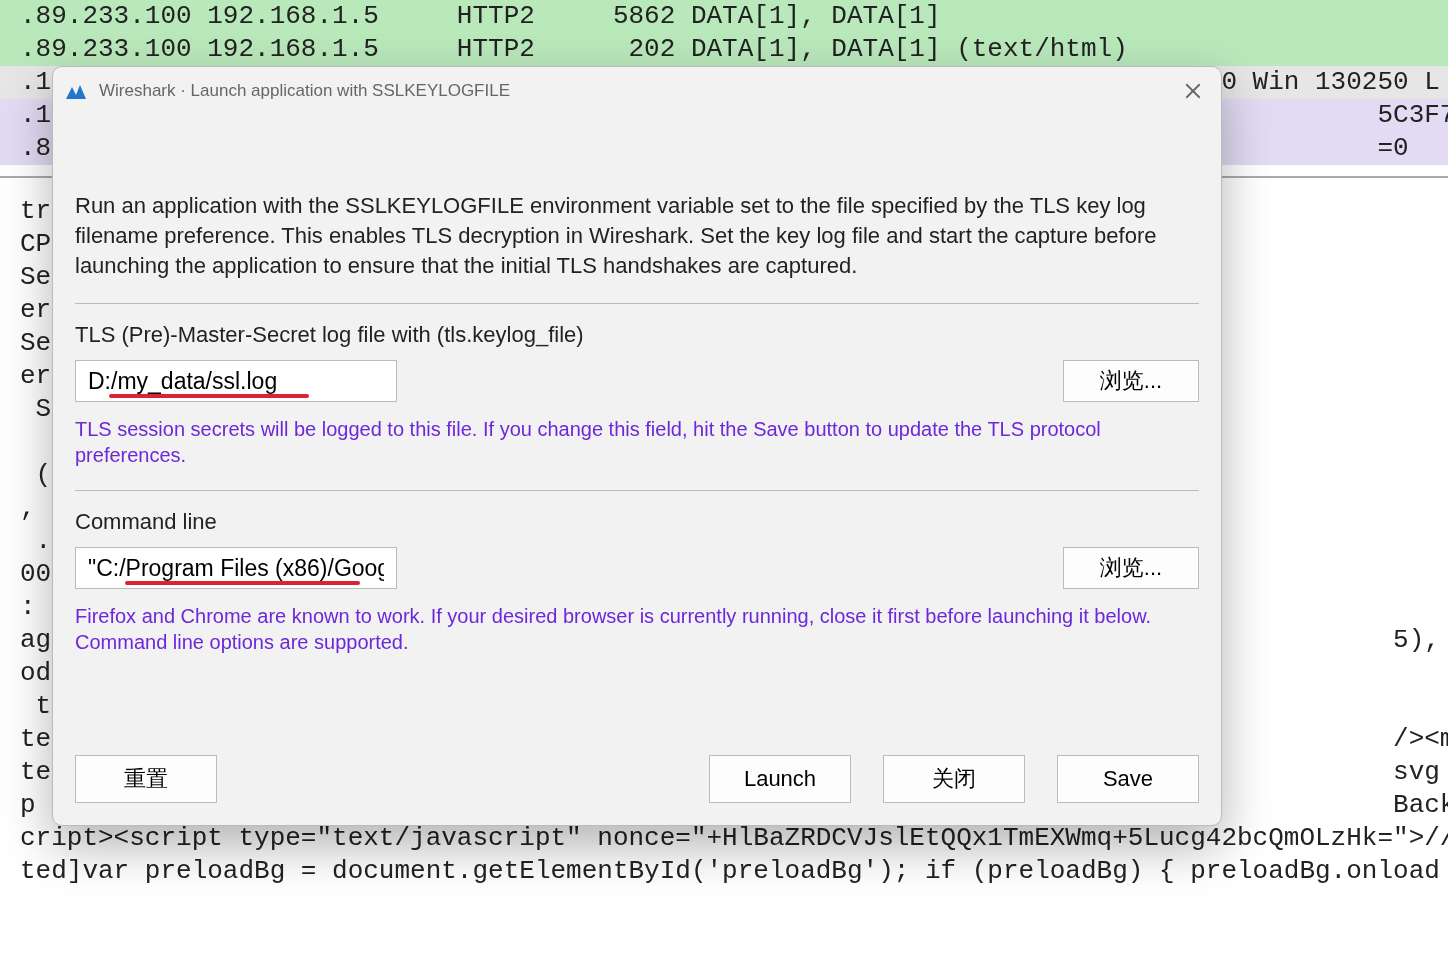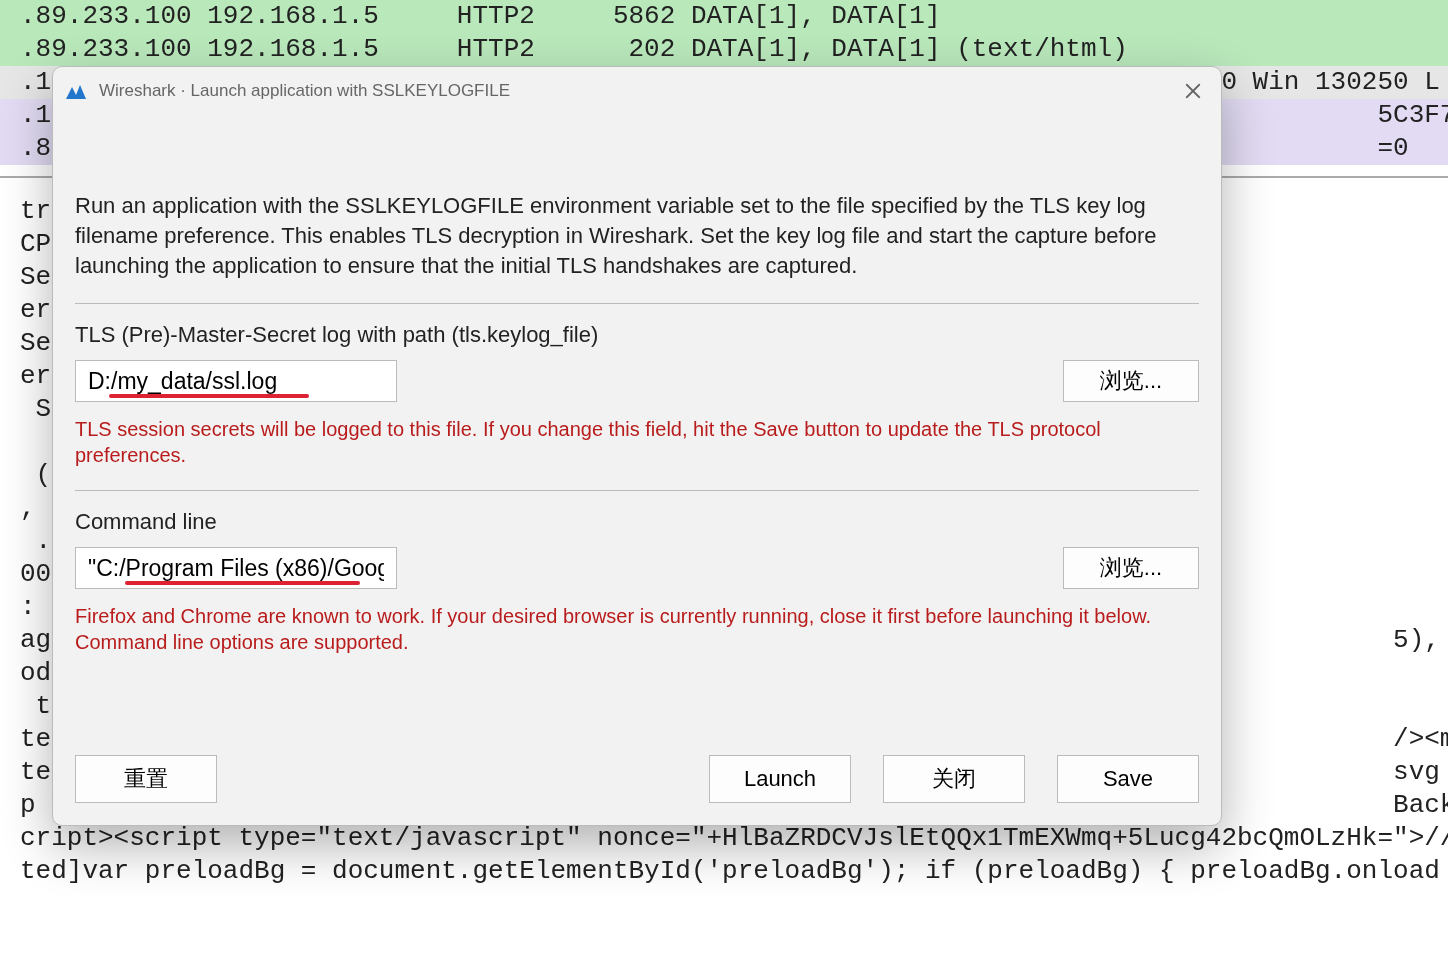--- a/index.html
+++ b/index.html
@@ -52,21 +52,21 @@
     font-family: inherit;
   }
   .underline-wrap { position:relative; flex:1; }
   .underline-wrap .red { position:absolute; height:4px; background:#d23; border-radius:3px; pointer-events:none; }
   .btn {
     min-width: 136px; height:42px;
     background:#fdfdfd; border:1px solid #bbb;
     font-size: 22px; cursor:pointer;
     display:flex; align-items:center; justify-content:center;
   }
-  .hint { font-size:20px; color:#b91c1c; margin-top:14px; line-height:26px; }
+  .hint { font-size:20px; color:#6d28d9; margin-top:14px; line-height:26px; }
 
   .footer {
     display:flex; padding: 0 22px 22px;
     gap:32px;
   }
   .footer .spacer { flex:1; }
   .footer .btn { min-width: 142px; height:48px; }
 </style>
 </head>
 <body>
@@ -117,21 +117,21 @@
           <line x1="2" y1="2" x2="14" y2="14" stroke-width="1.6"></line>
           <line x1="14" y1="2" x2="2" y2="14" stroke-width="1.6"></line>
         </svg>
     </span>
   </div>
 
   <div class="content">
     <div class="desc">Run an application with the SSLKEYLOGFILE environment variable set to the file specified by the TLS key log filename preference. This enables TLS decryption in Wireshark. Set the key log file and start the capture before launching the application to ensure that the initial TLS handshakes are captured.</div>
     <hr class="sep">
 
-    <div class="field-label">TLS (Pre)-Master-Secret log with path (tls.keylog_file)</div>
+    <div class="field-label">TLS (Pre)-Master-Secret log file with (tls.keylog_file)</div>
     <div class="field-row">
       <div class="underline-wrap">
         <input type="text" value="D:/my_data/ssl.log" style="">
         <div class="red" style="left:34px; top:34px; width:200px;"></div>
       </div>
       <button class="btn">浏览...</button>
     </div>
     <div class="hint">TLS session secrets will be logged to this file. If you change this field, hit the Save button to update the TLS protocol preferences.</div>
 
     <hr class="sep">

